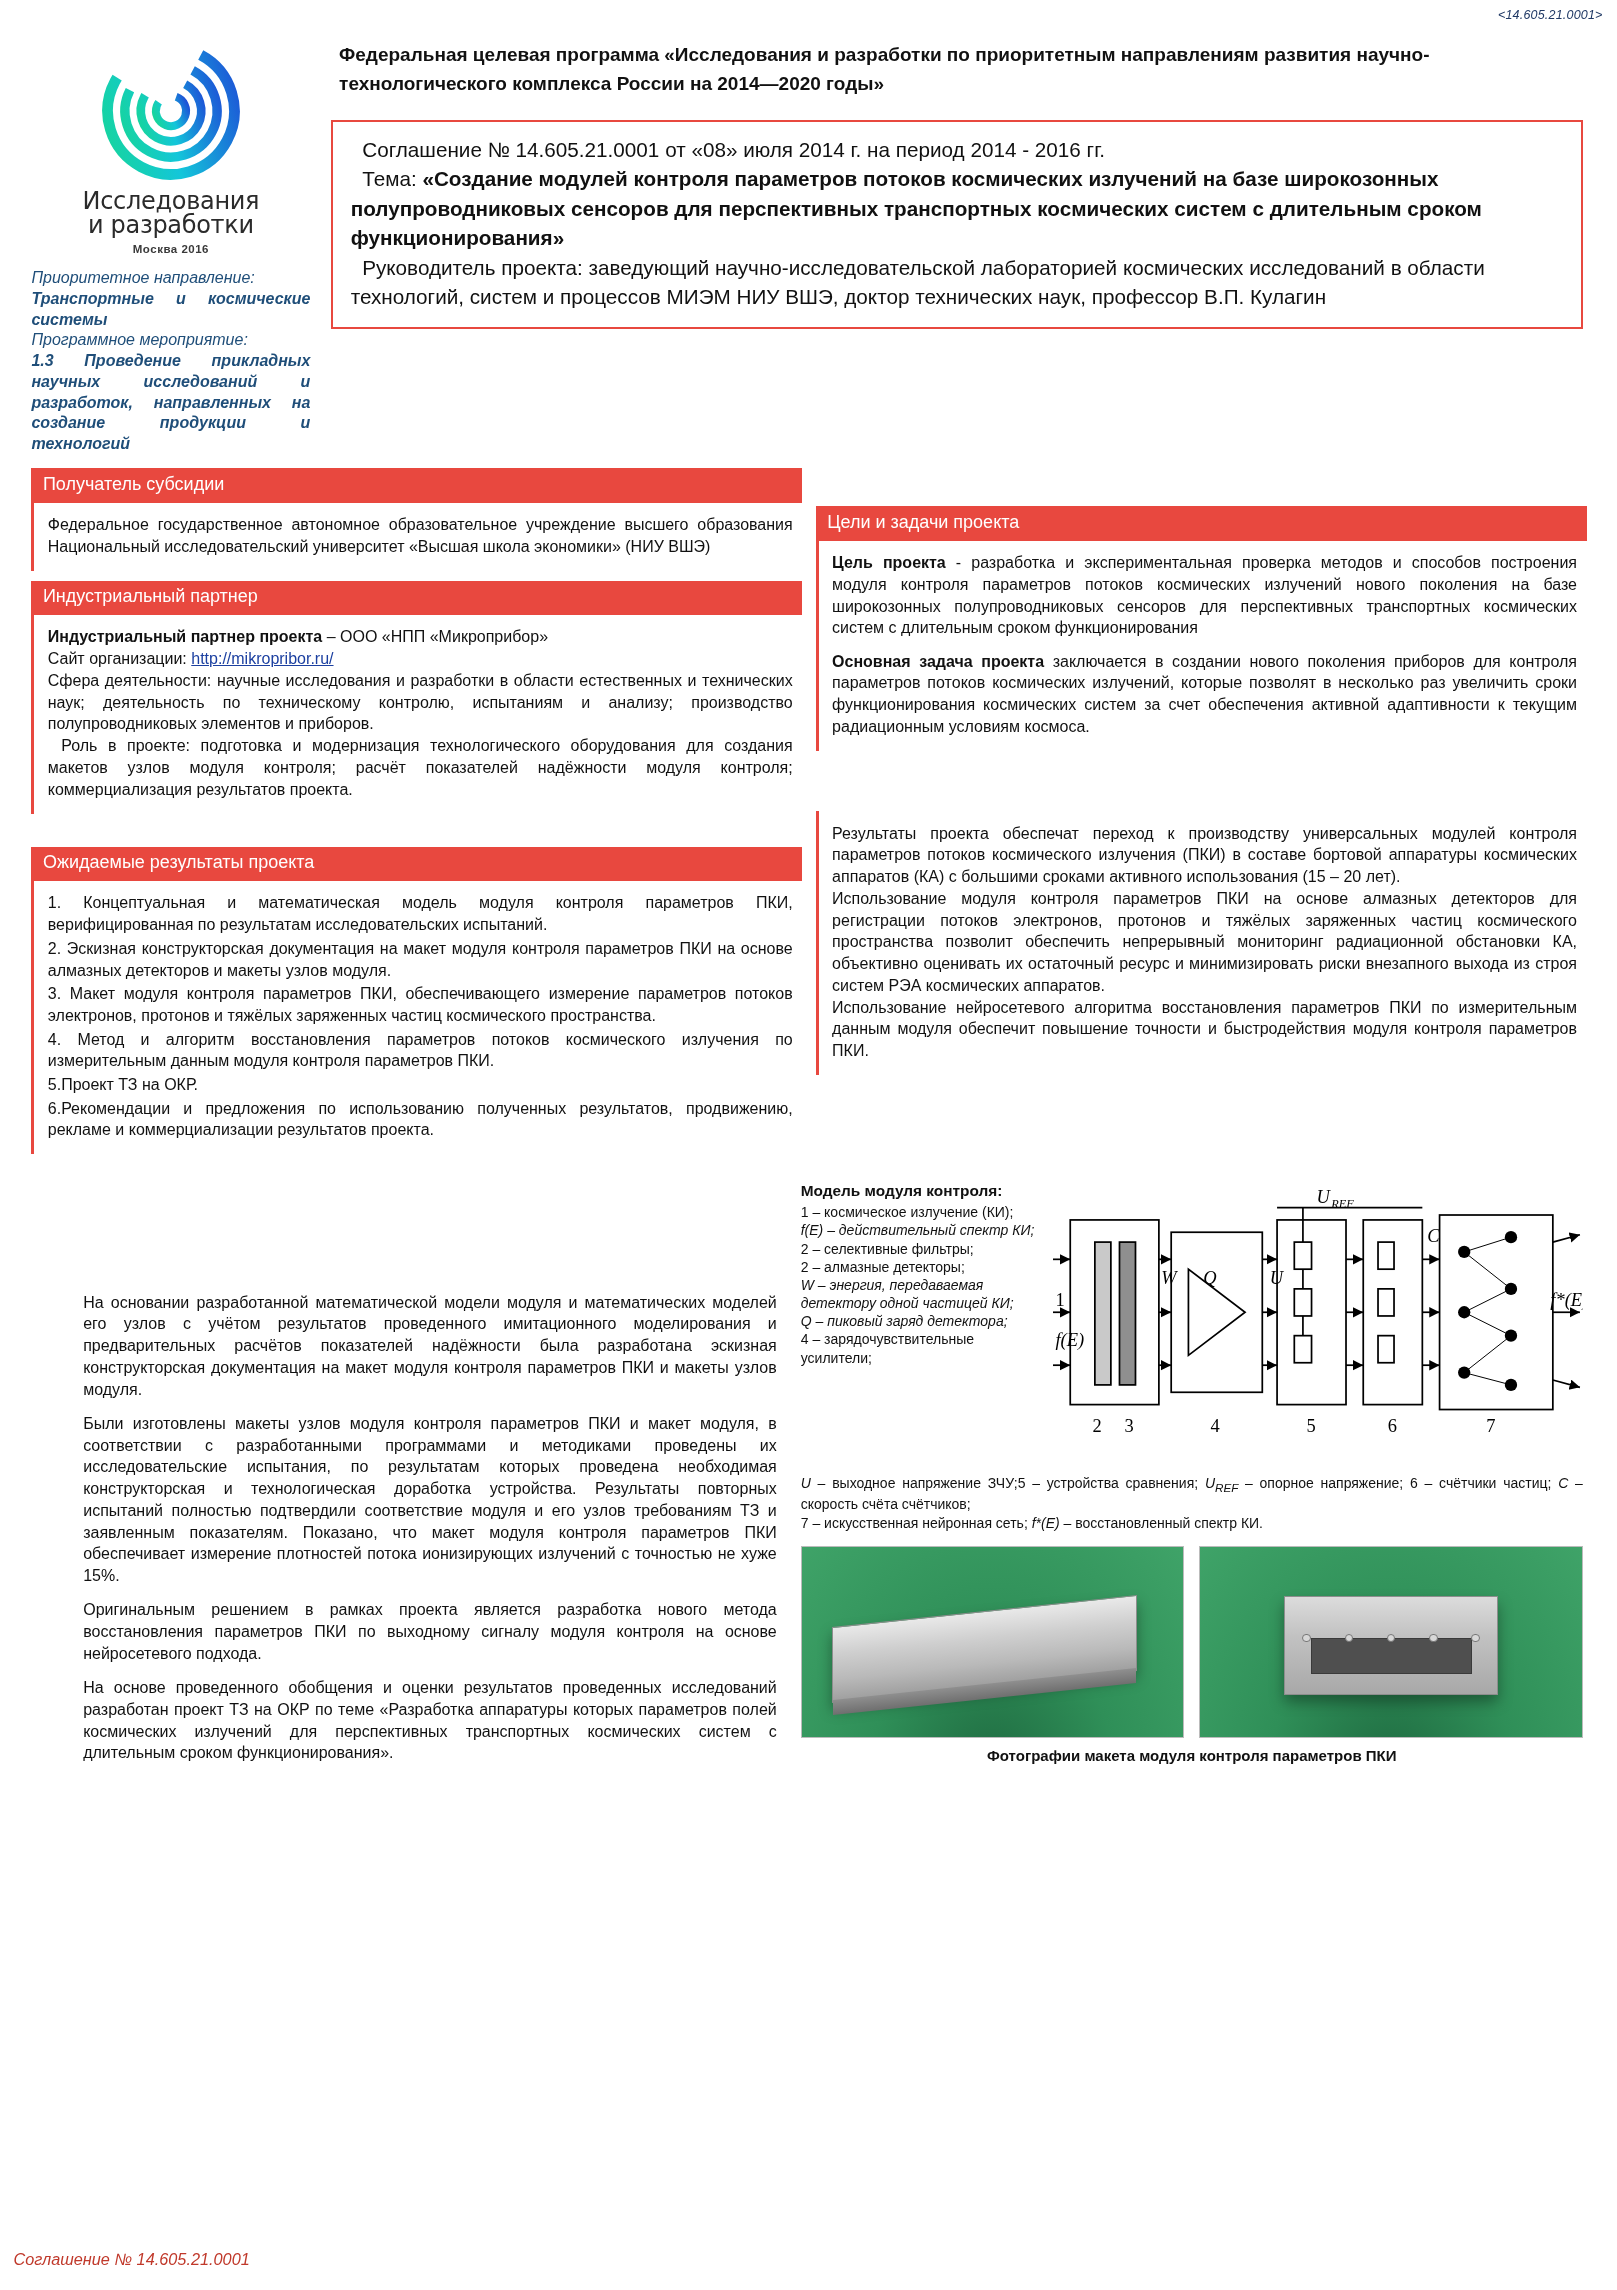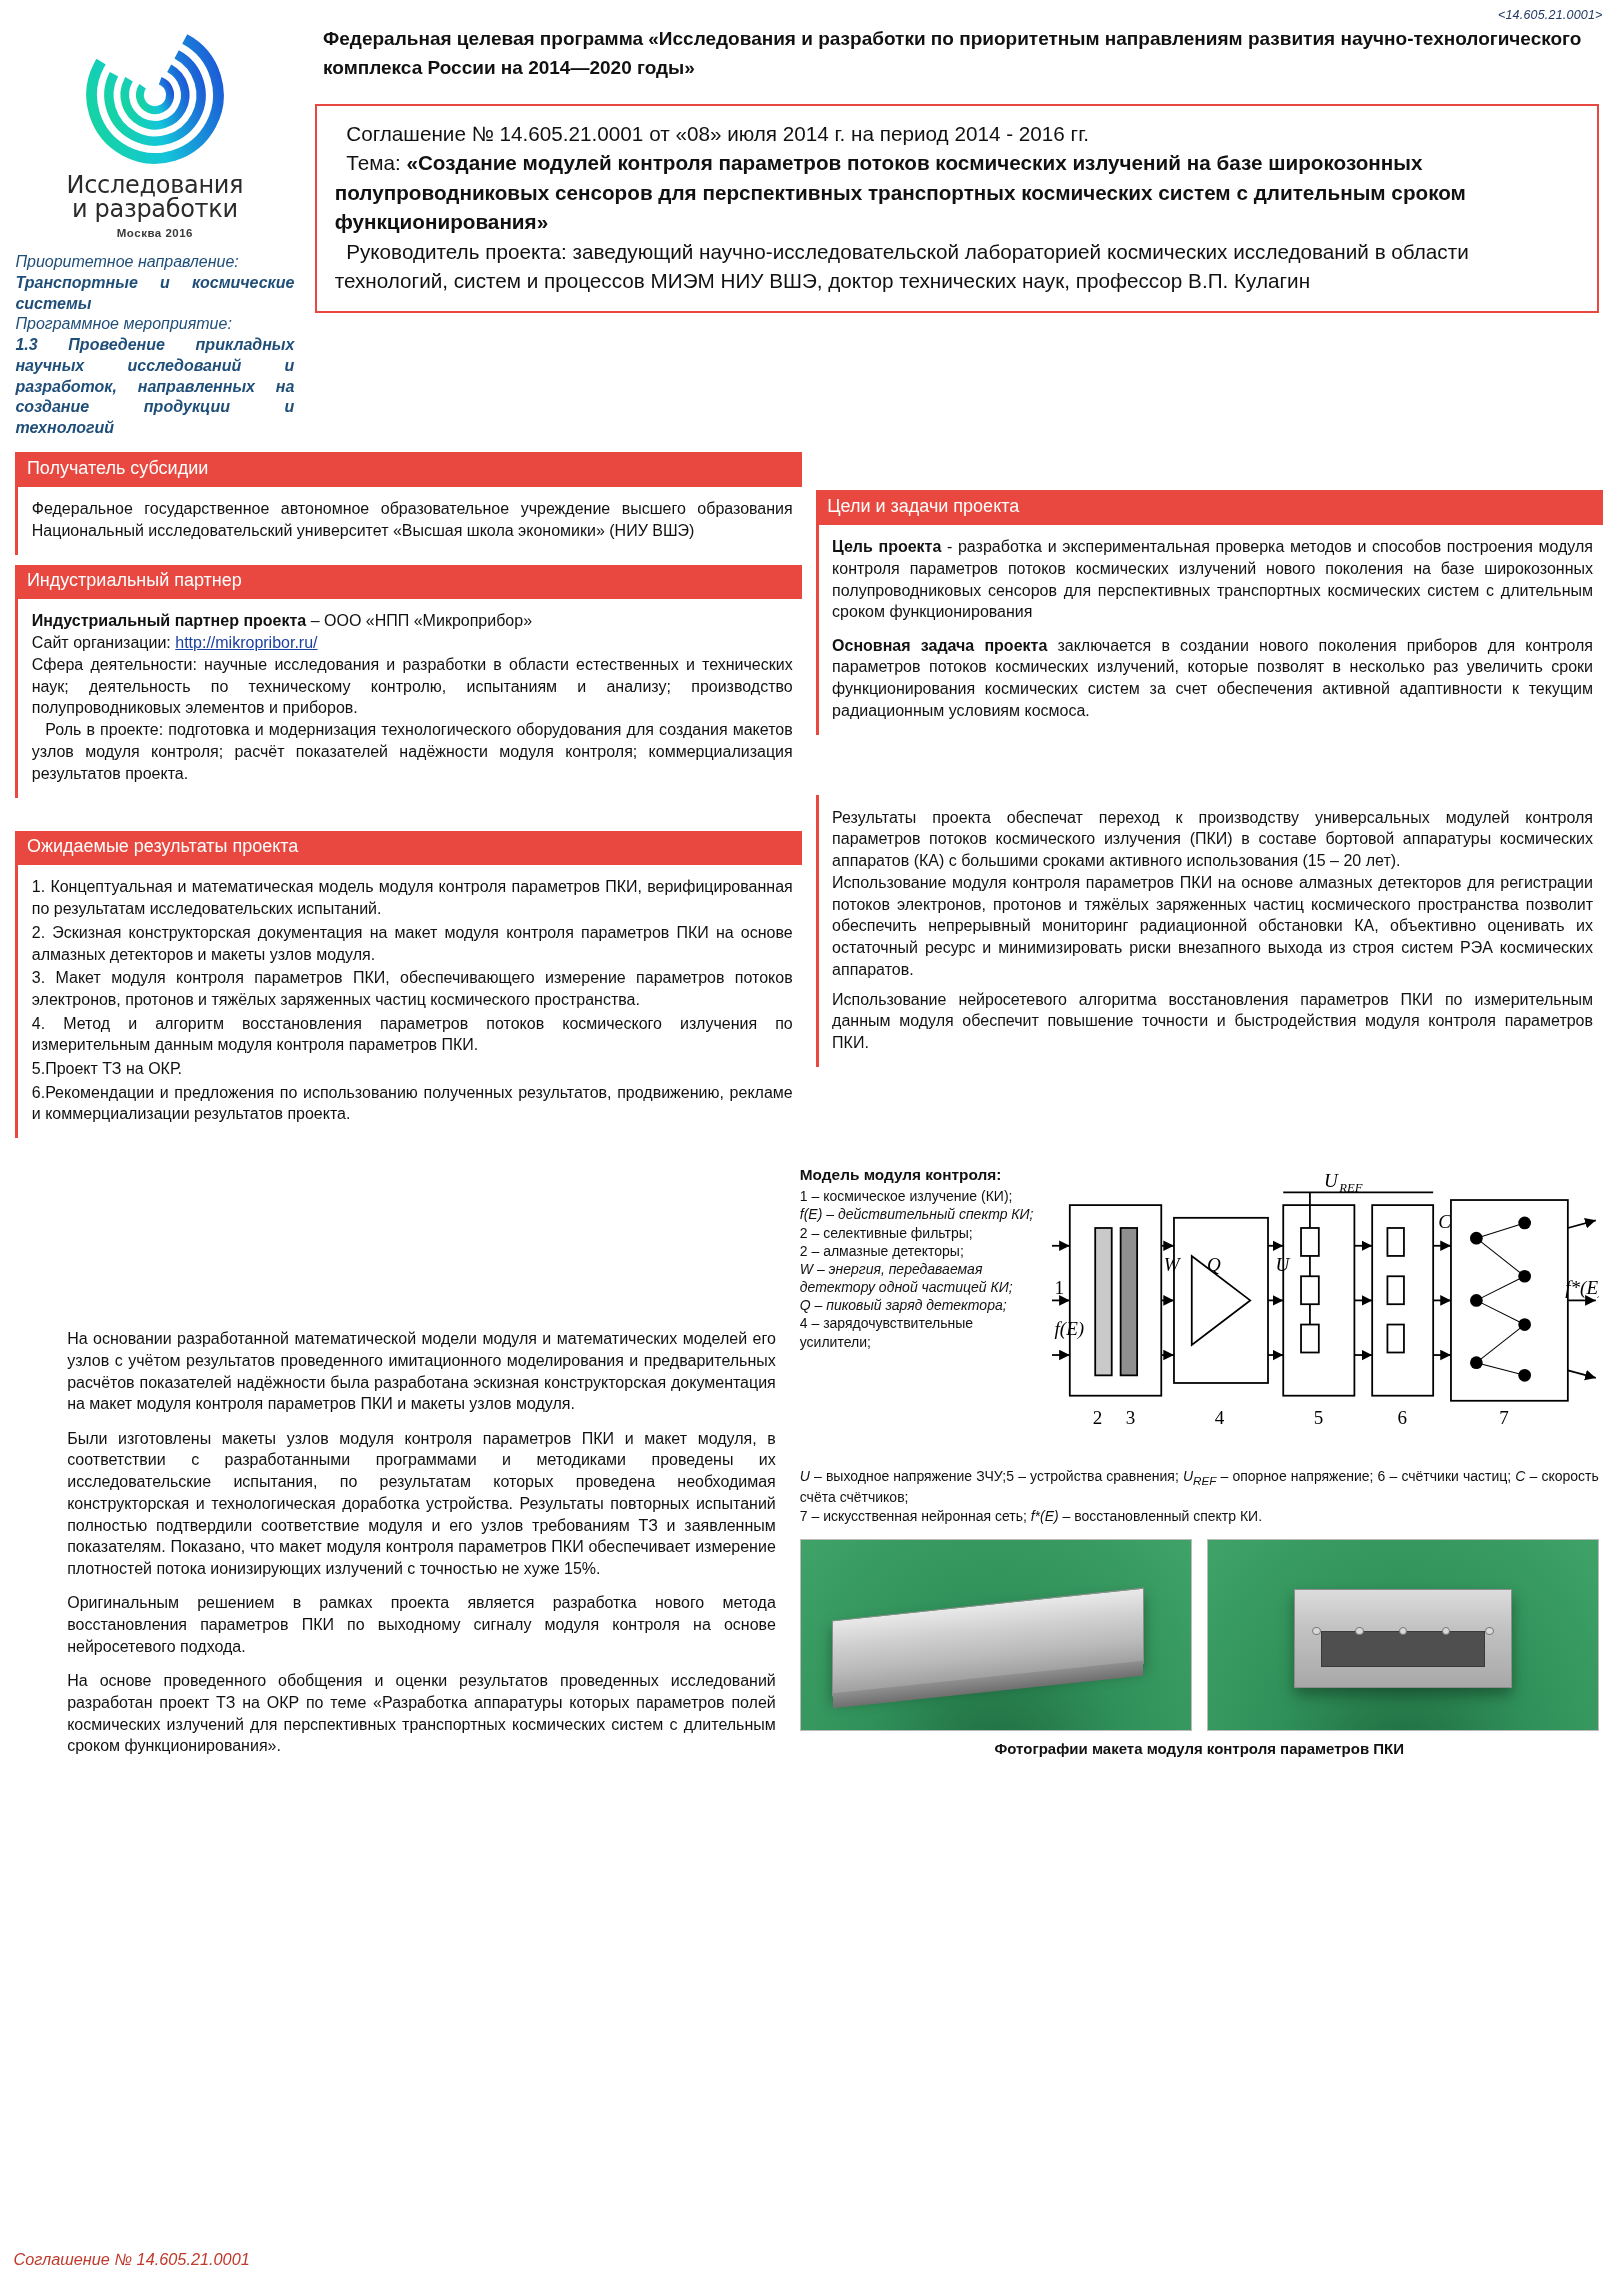--- a/index.html
+++ b/index.html
@@ -6,21 +6,21 @@
   html, body {
     width: 1618px;
     background: #ffffff;
     font-family: "Liberation Sans", "DejaVu Sans", sans-serif;
   }
   .poster {
     position: relative;
     width: 1618px;
     height: 2290px;
     background: #fff;
-    padding: 0;
+    padding: 16px;
     overflow: hidden;
   }
 
   
   .corner-code {
     position: absolute;
     top: 7.7px;
     right: 15.4px;
     font-size: 12.5px;
     font-style: italic;
@@ -366,21 +366,21 @@
           </p>
         </div>
       </div>
 
       <div style="height:60px"></div>
 
       <div>
         <div class="sec-body">
           <p>Результаты проекта обеспечат переход к производству универсальных модулей контроля параметров потоков космического излучения (ПКИ) в составе бортовой аппаратуры космических аппаратов (КА) с большими сроками активного использования (15 – 20 лет).</p>
           <p style="margin-top:0">Использование модуля контроля параметров ПКИ на основе алмазных детекторов для регистрации потоков электронов, протонов и тяжёлых заряженных частиц космического пространства позволит обеспечить непрерывный мониторинг радиационной обстановки КА, объективно оценивать их остаточный ресурс и минимизировать риски внезапного выхода из строя систем РЭА космических аппаратов.</p>
-          <p style="margin-top:8px">Использование нейросетевого алгоритма восстановления параметров ПКИ по измерительным данным модуля обеспечит повышение точности и быстродействия модуля контроля параметров ПКИ.</p>
+          <p style="margin-top:0">Использование нейросетевого алгоритма восстановления параметров ПКИ по измерительным данным модуля обеспечит повышение точности и быстродействия модуля контроля параметров ПКИ.</p>
         </div>
       </div>
     </div>
   </div>
 
   <div class="fullsec">
 
     <div class="results-wrap">
 
       <div class="res-left">

